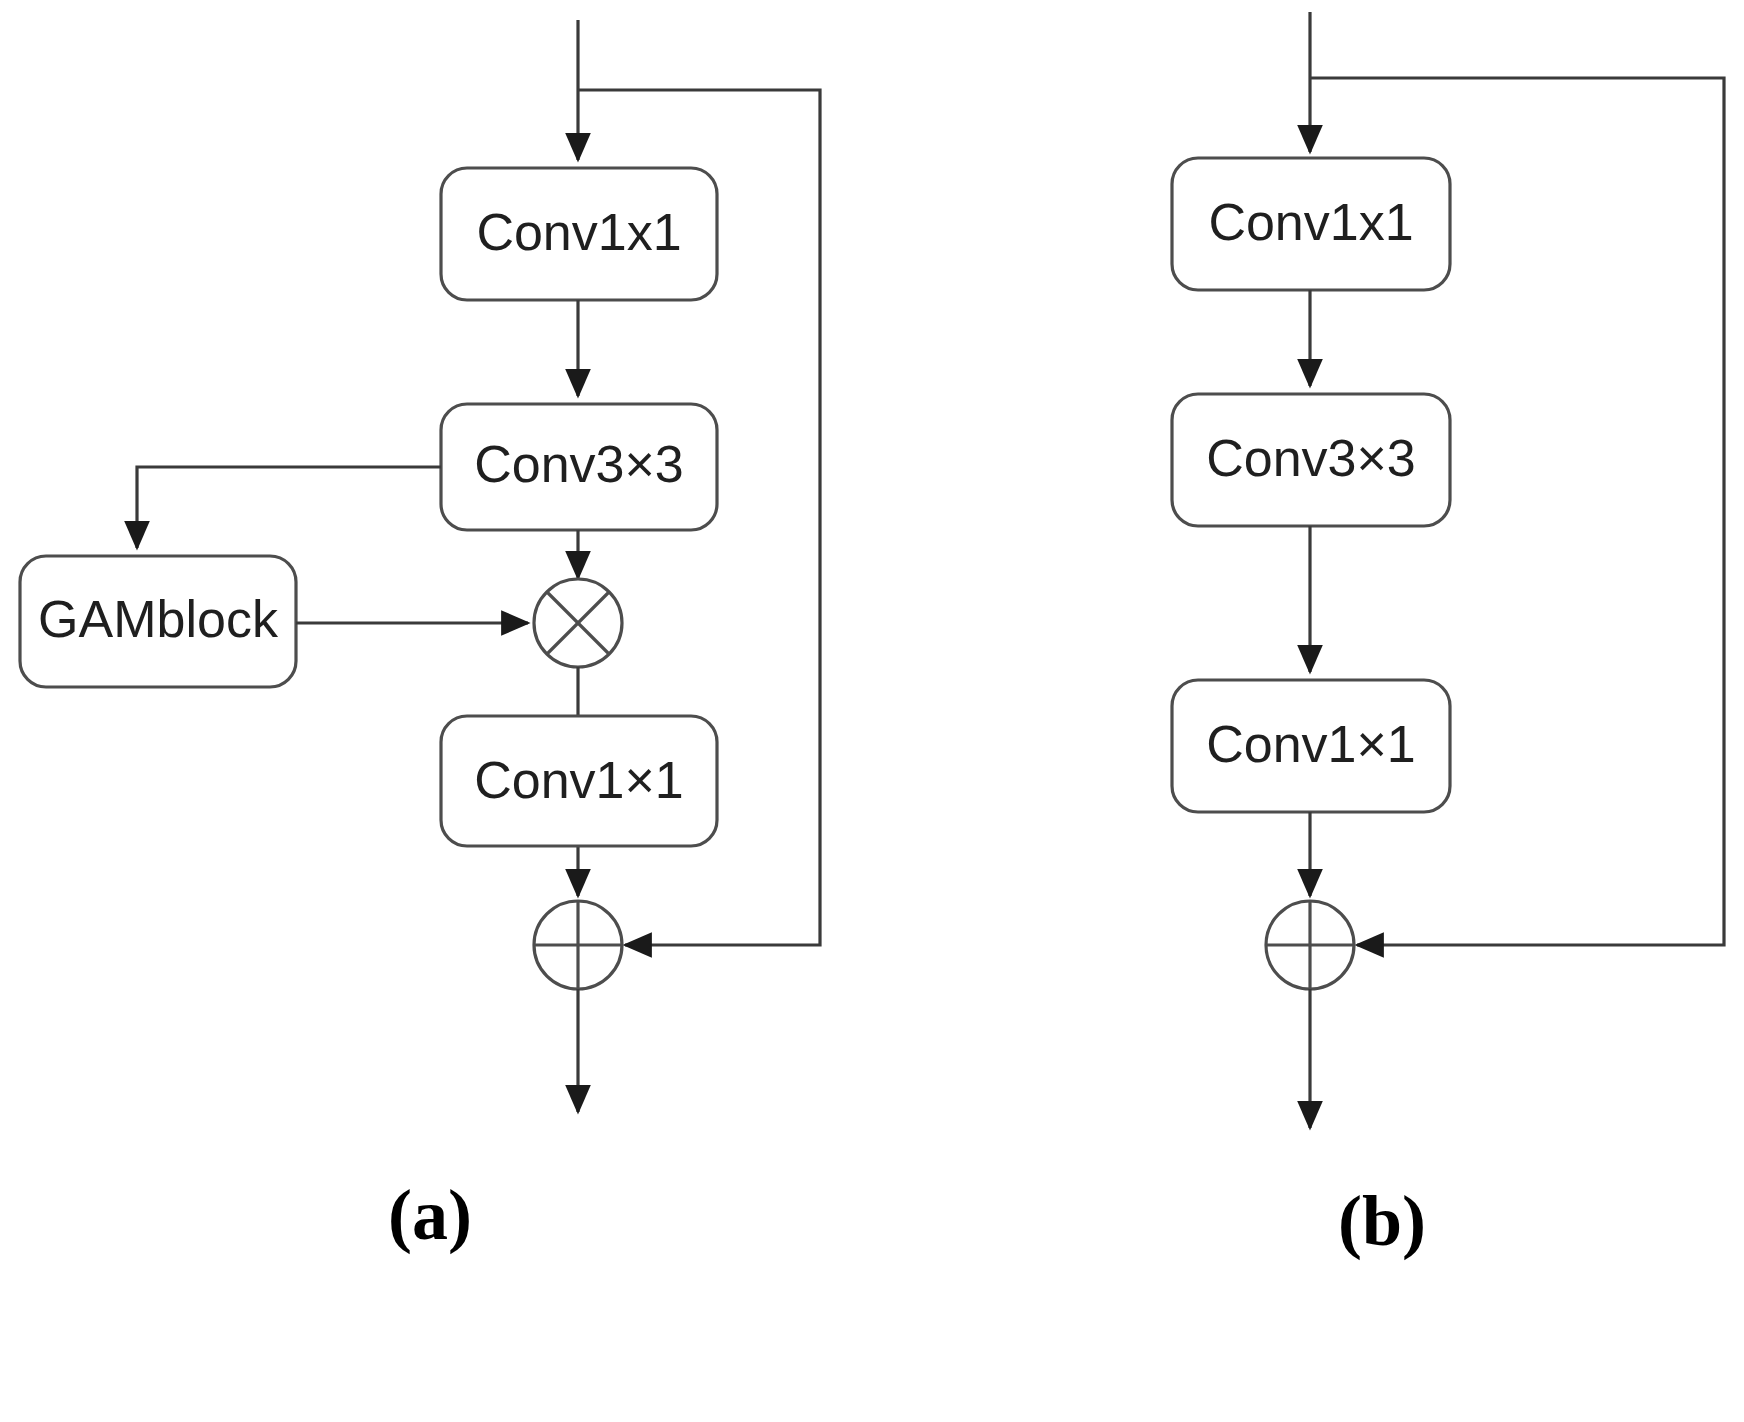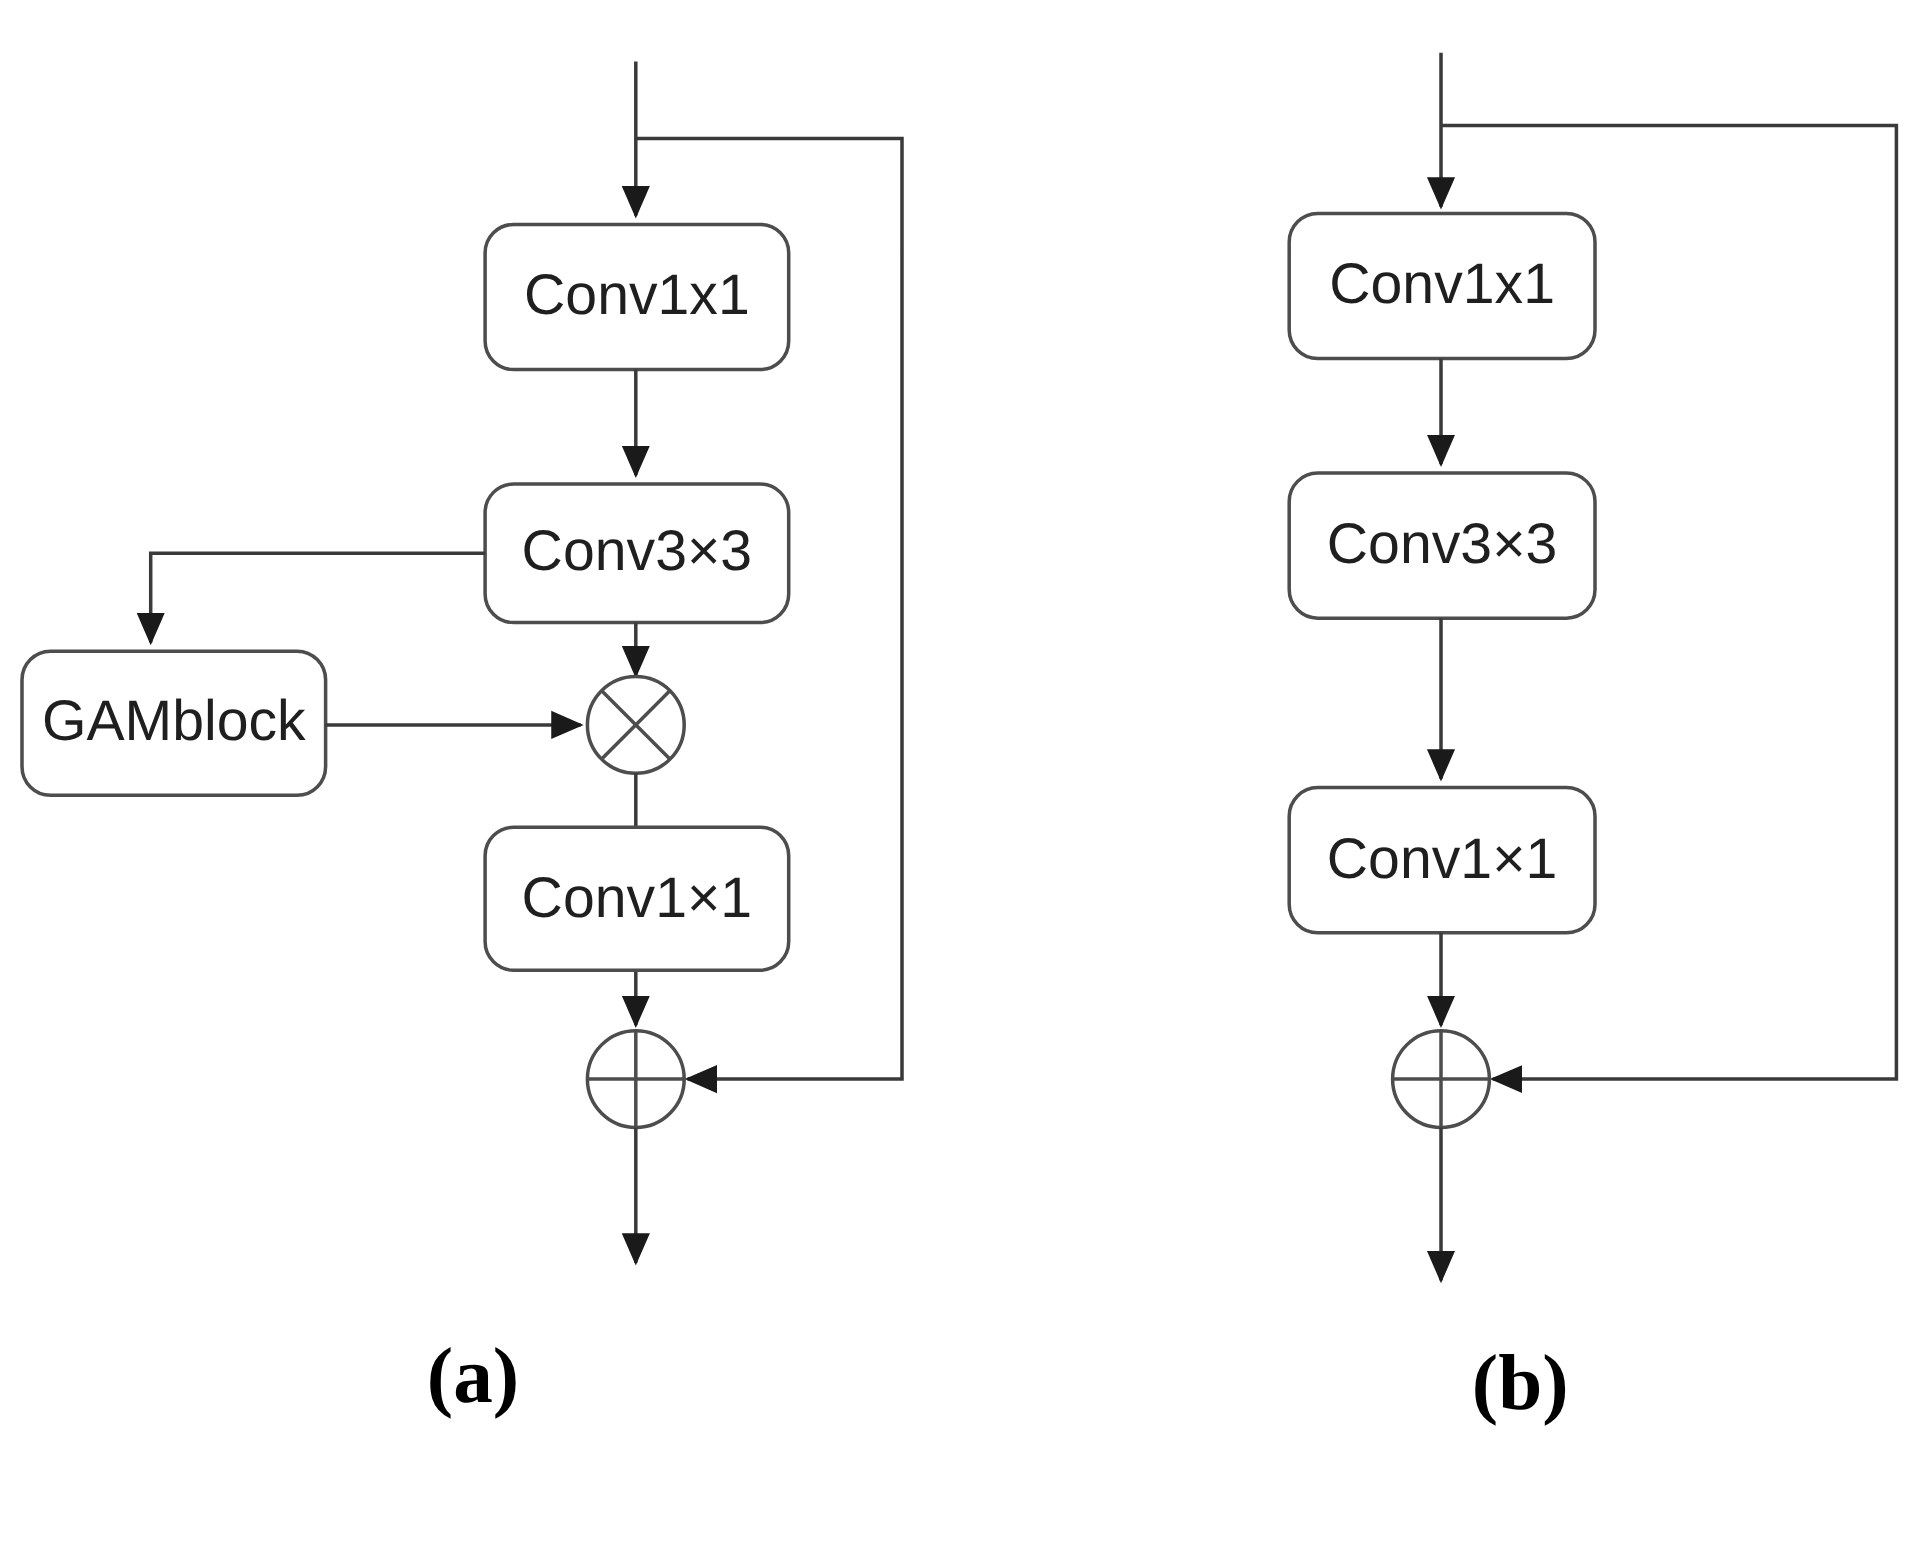--- a/index.html
+++ b/index.html
@@ -5,21 +5,21 @@
   html,body{margin:0;padding:0;background:#ffffff;}
   body{
     width:1744px;height:1422px;
     font-family:"Liberation Sans", sans-serif;
     color:#1a1a1a;
     overflow:hidden;
     position:relative;
   }
   .figure{
     position:absolute;inset:0;
-    width:1744px;height:1354px;margin-top:36px;
+    width:1744px;height:1354px;
   }
   svg.diagram{
     position:absolute;left:0;top:0;
     width:1744px;height:1422px;
     display:block;
   }
   .box-label{
     font-family:"Liberation Sans", sans-serif;
     font-size:52px;
     fill:#1f1f1f;

